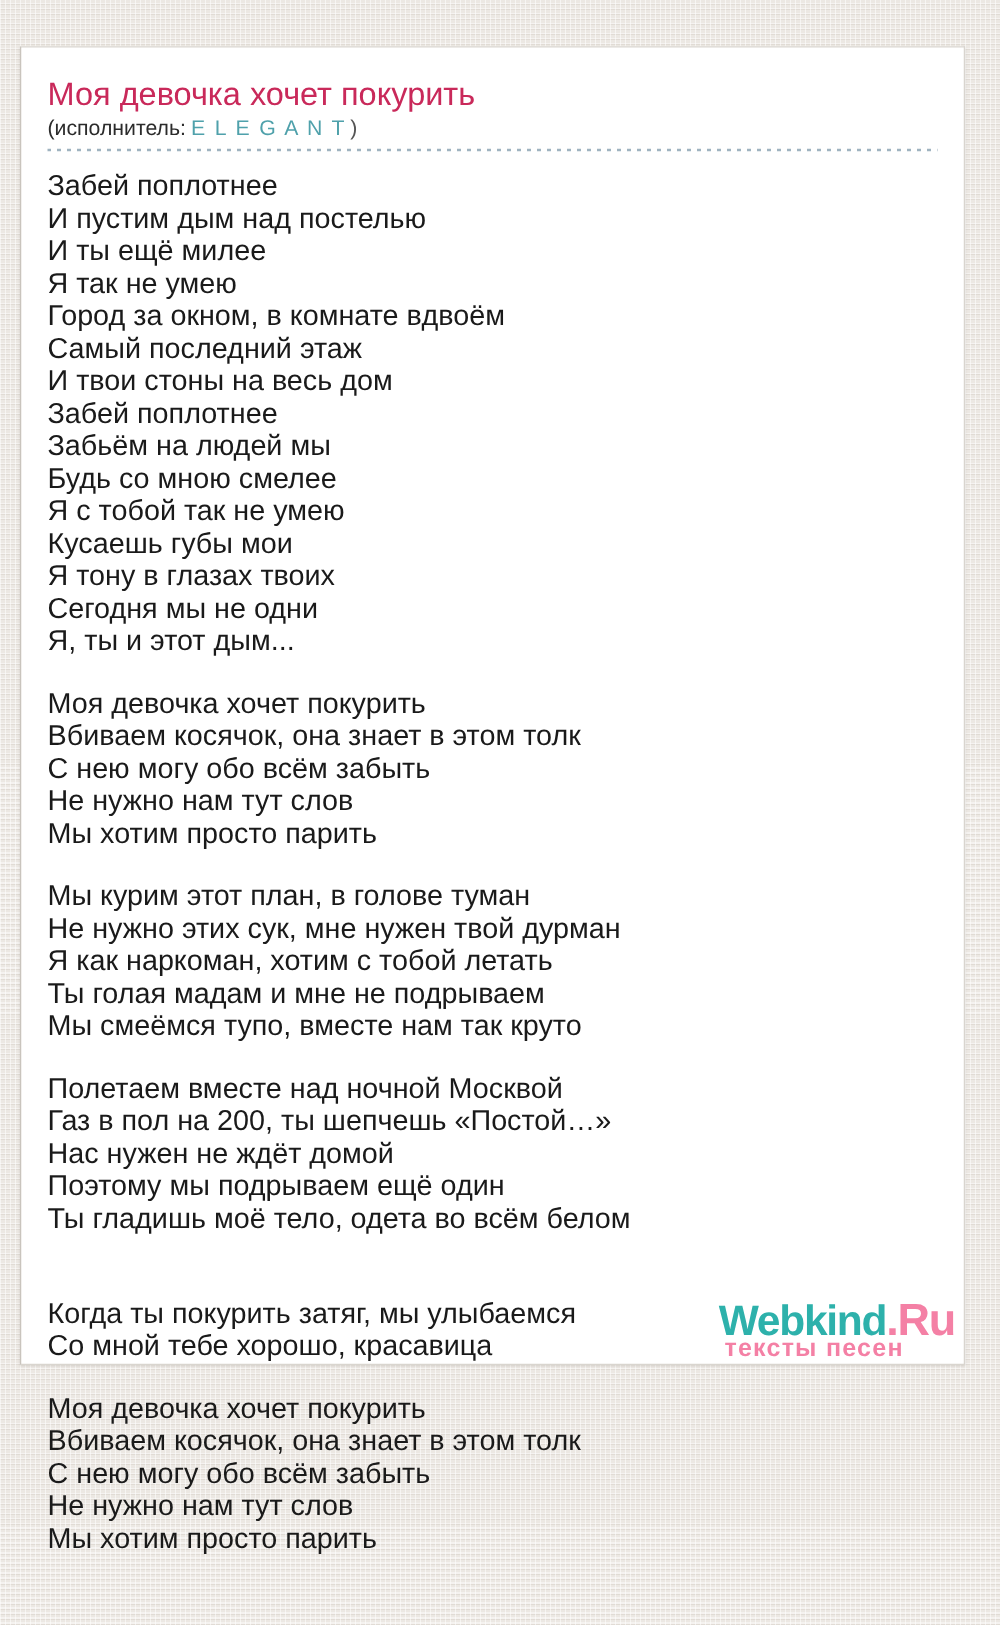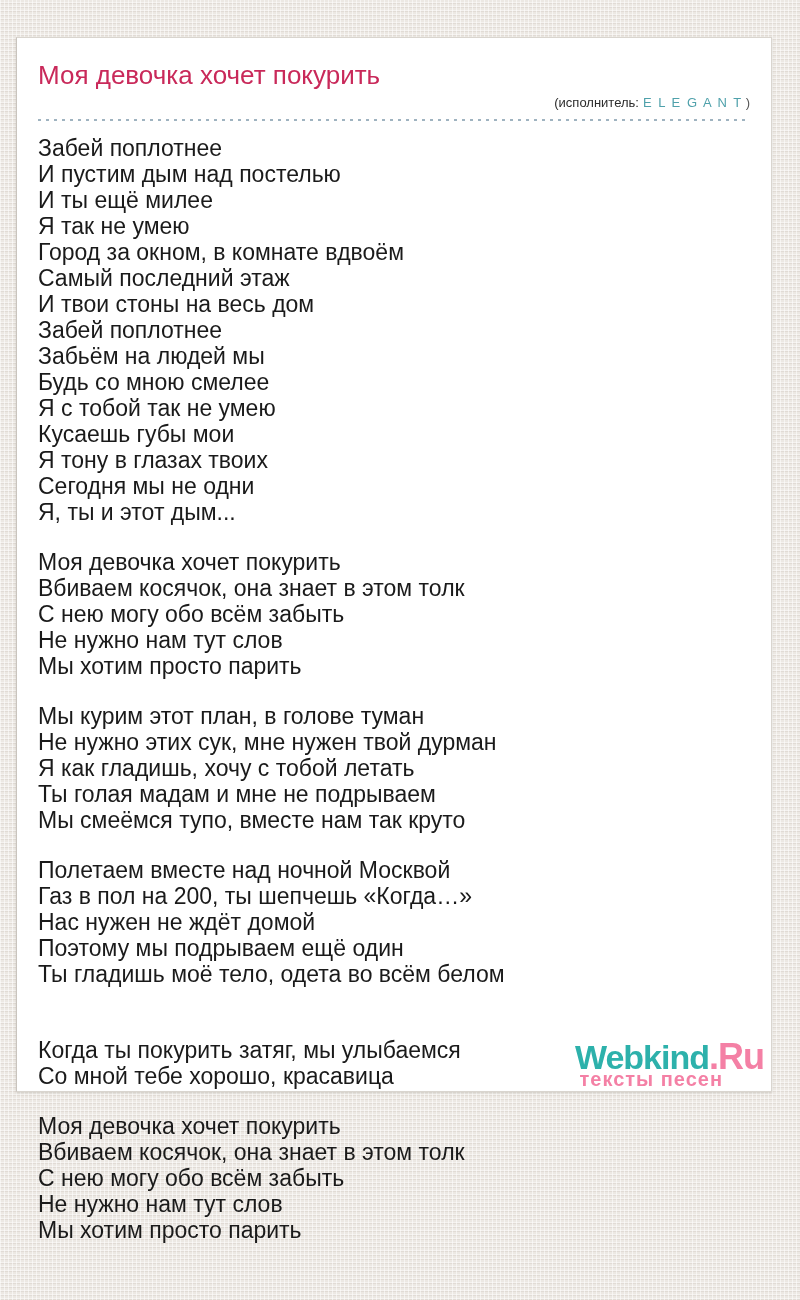--- a/index.html
+++ b/index.html
@@ -36,24 +36,23 @@
   }
   h1.title {
     color: var(--title-color);
     font-size: 26px;
     font-weight: 400;
     letter-spacing: 0;
     line-height: 30px;
   }
   .artist-line {
     margin-top: 3px;
-    font-size: 13px;
+    font-size: 17px;
     color: #2b2b2b;
     line-height: 20px;
-    text-align: right;
   }
   .artist-name {
     color: var(--artist-color);
     letter-spacing: 1.5px;
     margin: 0 3px 0 4px;
     text-decoration: none;
     cursor: pointer;
   }
   .artist-suffix { color: #555; }
   .dotted-divider {
@@ -102,22 +101,22 @@
 
   <div class="artist-line">
     <span>(исполнитель:</span><span class="artist-name">E L E G A N T</span><span class="artist-suffix">)</span>
   </div>
 
   <div class="dotted-divider"></div>
 
   <div class="lyrics">
       <p><span>Забей поплотнее</span><br><span>И пустим дым над постелью</span><br><span>И ты ещё милее</span><br><span>Я так не умею</span><br><span>Город за окном, в комнате вдвоём</span><br><span>Самый последний этаж</span><br><span>И твои стоны на весь дом</span><br><span>Забей поплотнее</span><br><span>Забьём на людей мы</span><br><span>Будь со мною смелее</span><br><span>Я с тобой так не умею</span><br><span>Кусаешь губы мои</span><br><span>Я тону в глазах твоих</span><br><span>Сегодня мы не одни</span><br><span>Я, ты и этот дым...</span></p>
       <p><span>Моя девочка хочет покурить</span><br><span>Вбиваем косячок, она знает в этом толк</span><br><span>С нею могу обо всём забыть</span><br><span>Не нужно нам тут слов</span><br><span>Мы хотим просто парить</span></p>
-      <p><span>Мы курим этот план, в голове туман</span><br><span>Не нужно этих сук, мне нужен твой дурман</span><br><span>Я как гладишь, хочу с тобой летать</span><br><span>Ты голая мадам и мне не подрываем</span><br><span>Мы смеёмся тупо, вместе нам так круто</span></p>
-      <p><span>Полетаем вместе над ночной Москвой</span><br><span>Газ в пол на 200, ты шепчешь «Когда…»</span><br><span>Нас нужен не ждёт домой</span><br><span>Поэтому мы подрываем ещё один</span><br><span>Ты гладишь моё тело, одета во всём белом</span></p>
+      <p><span>Мы курим этот план, в голове туман</span><br><span>Не нужно этих сук, мне нужен твой дурман</span><br><span>Я как наркоман, хотим с тобой летать</span><br><span>Ты голая мадам и мне не подрываем</span><br><span>Мы смеёмся тупо, вместе нам так круто</span></p>
+      <p><span>Полетаем вместе над ночной Москвой</span><br><span>Газ в пол на 200, ты шепчешь «Постой…»</span><br><span>Нас нужен не ждёт домой</span><br><span>Поэтому мы подрываем ещё один</span><br><span>Ты гладишь моё тело, одета во всём белом</span></p>
       <p><br><span>Когда ты покурить затяг, мы улыбаемся</span><br><span>Со мной тебе хорошо, красавица</span><br></p>
       <p><span>Моя девочка хочет покурить</span><br><span>Вбиваем косячок, она знает в этом толк</span><br><span>С нею могу обо всём забыть</span><br><span>Не нужно нам тут слов</span><br><span>Мы хотим просто парить</span></p>
     </div>
 
   <div class="logo">
     <div class="logo-main"><span class="logo-name">Webkind</span><span class="logo-tld">.Ru</span></div>
     <div class="logo-tagline">тексты песен</div>
   </div>
 
 </div>

